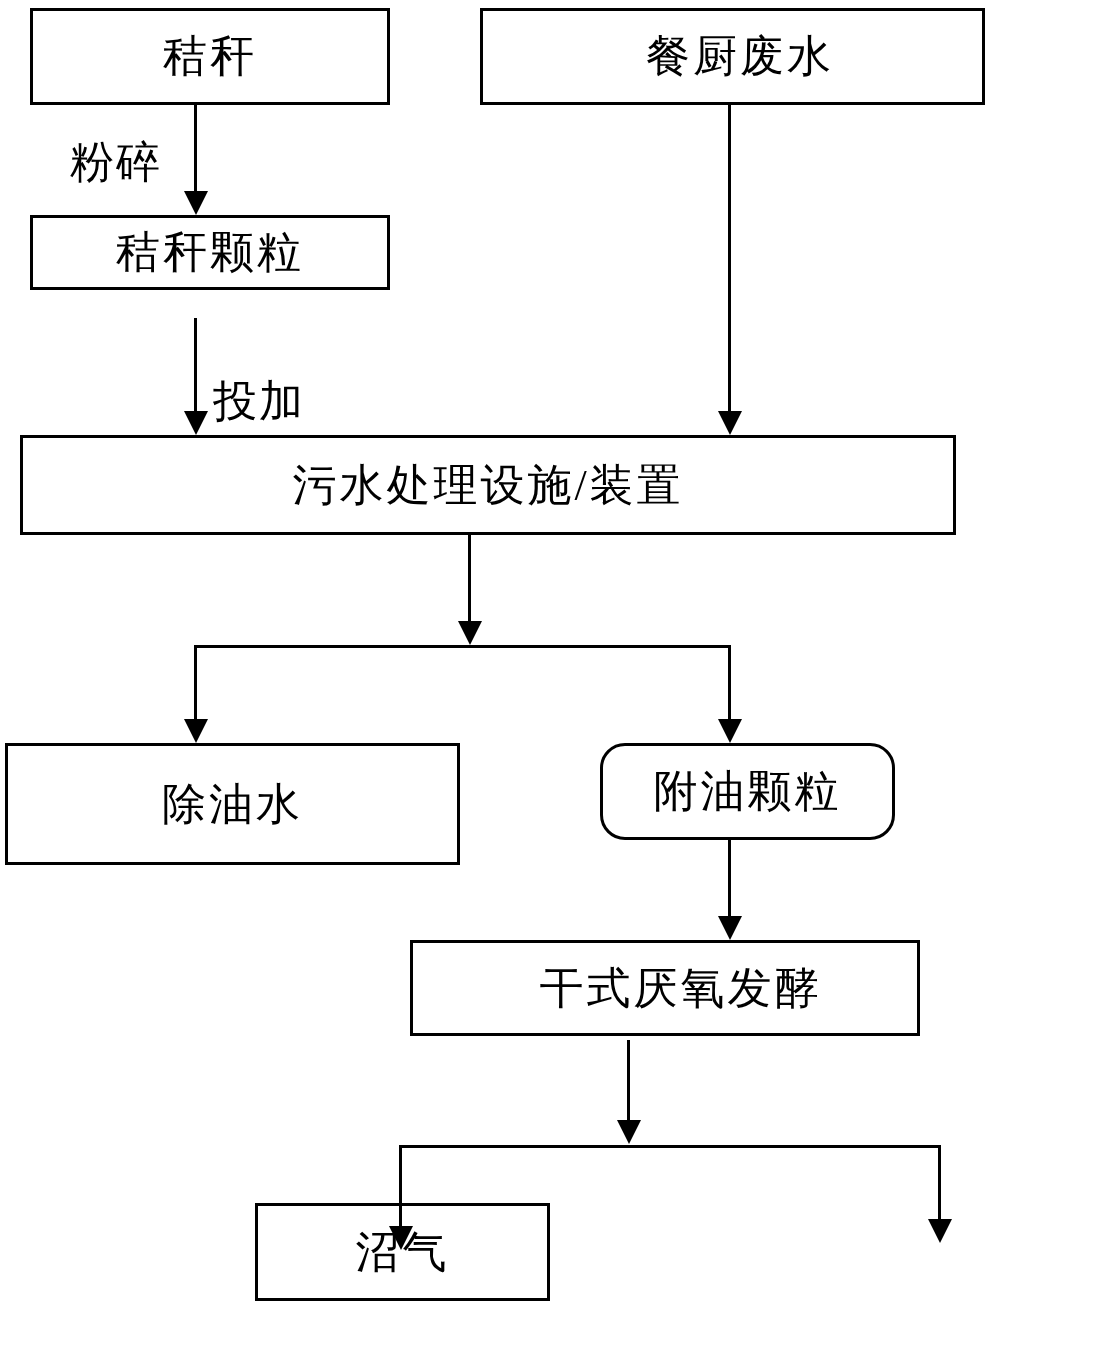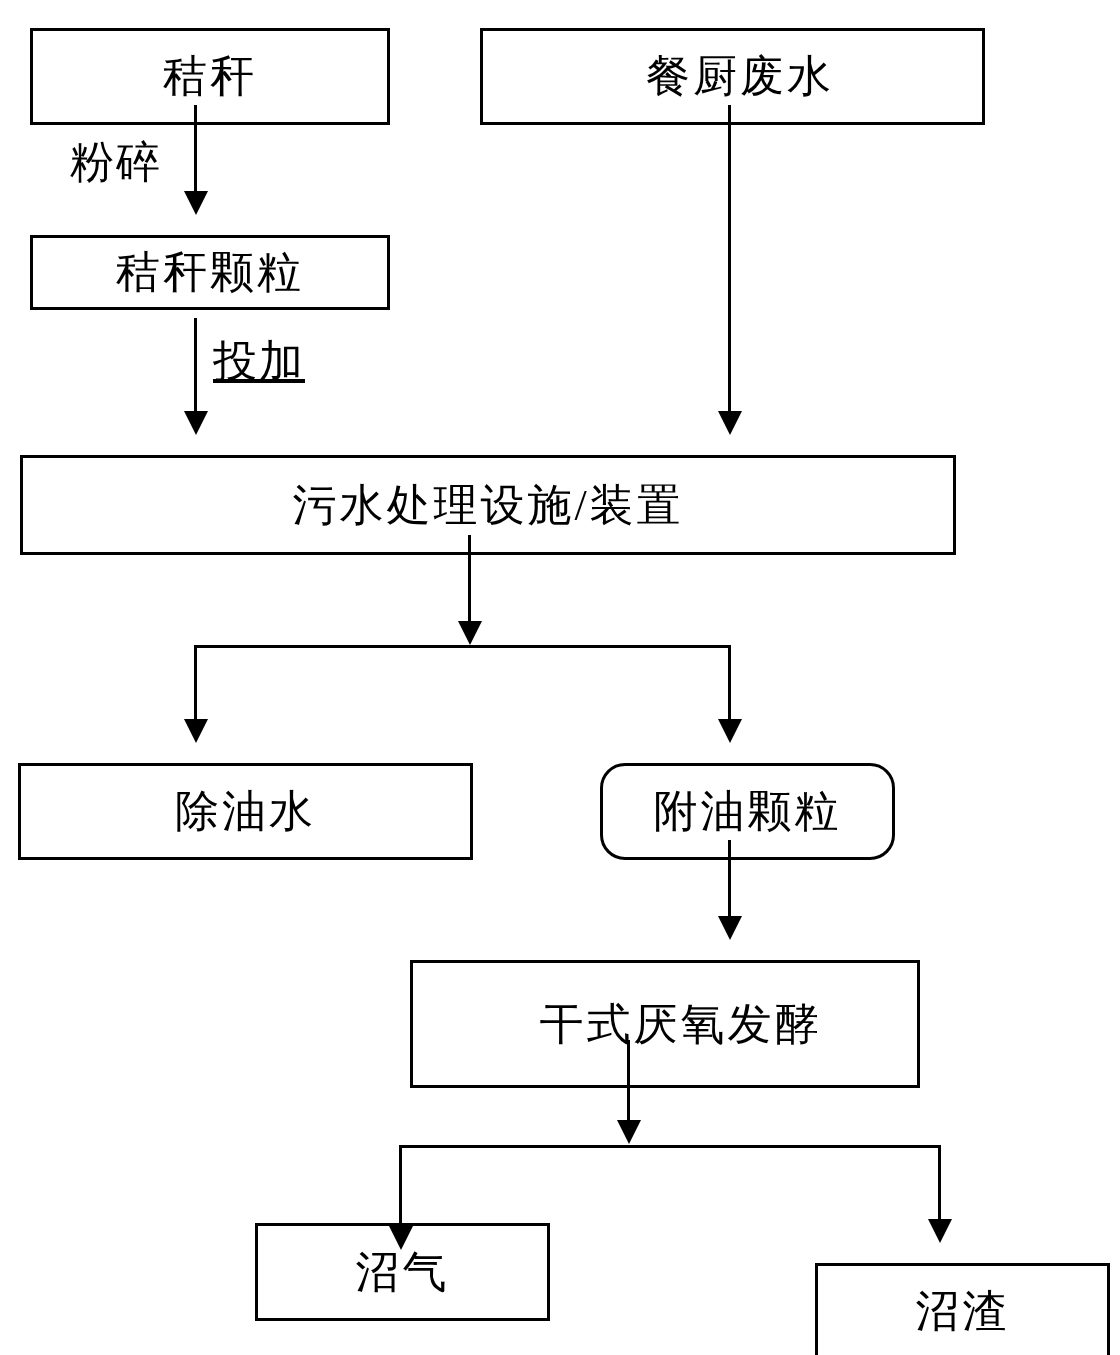--- a/index.html
+++ b/index.html
@@ -21,21 +21,20 @@
     position: absolute;
     border: 3px solid #000;
     background: #fff;
     display: flex;
     align-items: center;
     justify-content: center;
     box-sizing: border-box;
     font-size: 44px;
     letter-spacing: 3px;
     white-space: nowrap;
-    margin-top: 20px;
   }
   .vline, .hline {
     position: absolute;
     background: #000;
   }
   .vline { width: 3px; }
   .hline { height: 3px; }
   .arrowhead {
     position: absolute;
     width: 0;
@@ -65,42 +64,39 @@
   </div>
 
   <div class="box" style="left:30px; top:215px; width:360px; height:75px;">
     <span>秸秆颗粒</span>
   </div>
 
   <div class="box" style="left:20px; top:435px; width:936px; height:100px;">
     <span>污水处理设施/装置</span>
   </div>
 
-  <div class="box" style="left:18px; top:743px; width:455px; height:97px;">
+  <div class="box" style="left:5px; top:743px; width:455px; height:122px;">
     <span>除油水</span>
   </div>
 
   <div class="box" style="left:600px; top:743px; width:295px; height:97px;border-radius:25px;">
     <span>附油颗粒</span>
   </div>
 
-  <div class="box" style="left:410px; top:940px; width:510px; height:128px;padding-left:31px;">
+  <div class="box" style="left:410px; top:940px; width:510px; height:96px;padding-left:31px;">
     <span>干式厌氧发酵</span>
   </div>
 
   <div class="box" style="left:255px; top:1203px; width:295px; height:98px;">
     <span>沼气</span>
   </div>
 
-  <div class="box" style="left:815px; top:1243px; width:295px; height:97px;">
-    <span>沼渣</span>
-  </div>
 
   <div class="edge-label" style="left:70px; top:133px;">粉碎</div>
-  <div class="edge-label" style="left:213px; top:332px;text-decoration:underline;">投加</div>
+  <div class="edge-label" style="left:213px; top:372px;">投加</div>
 
   <div class="vline" style="left:194px; top:105px; height:88px;"></div>
   <div class="arrowhead" style="left:184px; top:191px;"></div>
 
   <div class="vline" style="left:194px; top:318px; height:95px;"></div>
   <div class="arrowhead" style="left:184px; top:411px;"></div>
 
   <div class="vline" style="left:728px; top:105px; height:308px;"></div>
   <div class="arrowhead" style="left:718px; top:411px;"></div>
 

